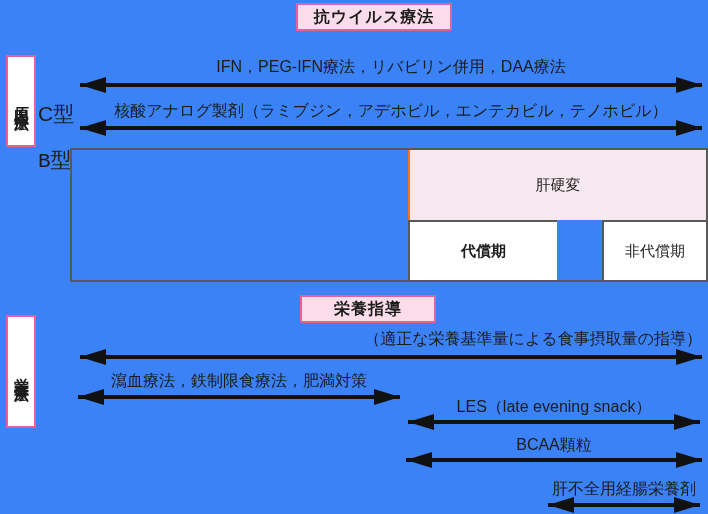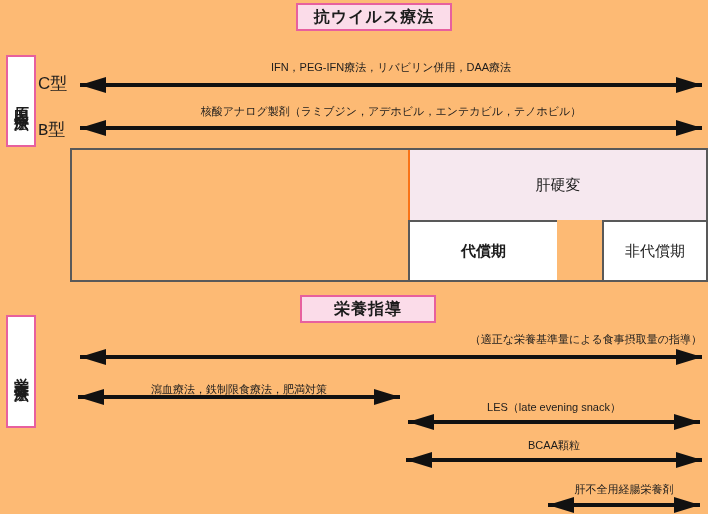--- a/index.html
+++ b/index.html
@@ -1,19 +1,19 @@
 <!DOCTYPE html>
 <html><head>
 <meta charset="utf-8">
 <style>
   html,body{margin:0;padding:0;background:#ffffff;}
   .canvas{
     position:relative;
     width:708px;height:514px;
-    background:#fdba74;
+    background:#3b82f6;
     font-family:"Liberation Sans","DejaVu Sans",sans-serif;
     color:#1c1c1c;
     overflow:hidden;
   }
   
   .title-box{
     position:absolute;
     box-sizing:border-box;
     border:2px solid #e7609e;
     background:#fbdce9;
@@ -29,25 +29,25 @@
     border:2px solid #e7609e;
     background:#ffffff;
     display:flex;align-items:center;justify-content:center;
     writing-mode:vertical-rl;text-orientation:upright;
     font-weight:bold;font-size:15px;letter-spacing:3px;
   }
   #causal-side{left:6px;top:55px;width:30px;height:92px;}
   #nutrition-side{left:6px;top:315px;width:30px;height:113px;}
   
   .type-label{
-    position:absolute;font-size:17px;white-space:nowrap;
+    position:absolute;font-size:21px;white-space:nowrap;margin-top:28px;
   }
   
   .alabel{
-    position:absolute;font-size:11px;text-align:center;white-space:nowrap;
+    position:absolute;font-size:16px;text-align:center;white-space:nowrap;
     height:20px;line-height:20px;
   }
   
   .arrow{
     position:absolute;height:4px;background:#111111;
   }
   .arrow::before,.arrow::after{
     content:"";position:absolute;top:-6px;width:0;height:0;
     border-top:8px solid transparent;border-bottom:8px solid transparent;
   }
@@ -108,21 +108,21 @@
     <span>栄養指導</span>
   </div>
 
   <div class="side-box" id="nutrition-side">
     <span>栄養療法</span>
   </div>
 
   <div class="alabel" style="left:80px;top:329px;width:622px;text-align:right;">（適正な栄養基準量による食事摂取量の指導）</div>
   <div class="arrow" style="left:80px;top:355px;width:622px;"></div>
 
-  <div class="alabel" style="left:78px;top:371px;width:322px;margin-top:8px;">瀉血療法，鉄制限食療法，肥満対策</div>
+  <div class="alabel" style="left:78px;top:371px;width:322px;">瀉血療法，鉄制限食療法，肥満対策</div>
   <div class="arrow" style="left:78px;top:395px;width:322px;"></div>
 
   <div class="alabel" style="left:408px;top:397px;width:292px;">LES（late evening snack）</div>
   <div class="arrow" style="left:408px;top:420px;width:292px;"></div>
 
   <div class="alabel" style="left:406px;top:435px;width:296px;">BCAA顆粒</div>
   <div class="arrow" style="left:406px;top:458px;width:296px;"></div>
 
   <div class="alabel" style="left:524px;top:479px;width:200px;">肝不全用経腸栄養剤</div>
   <div class="arrow" style="left:548px;top:503px;width:152px;"></div>

